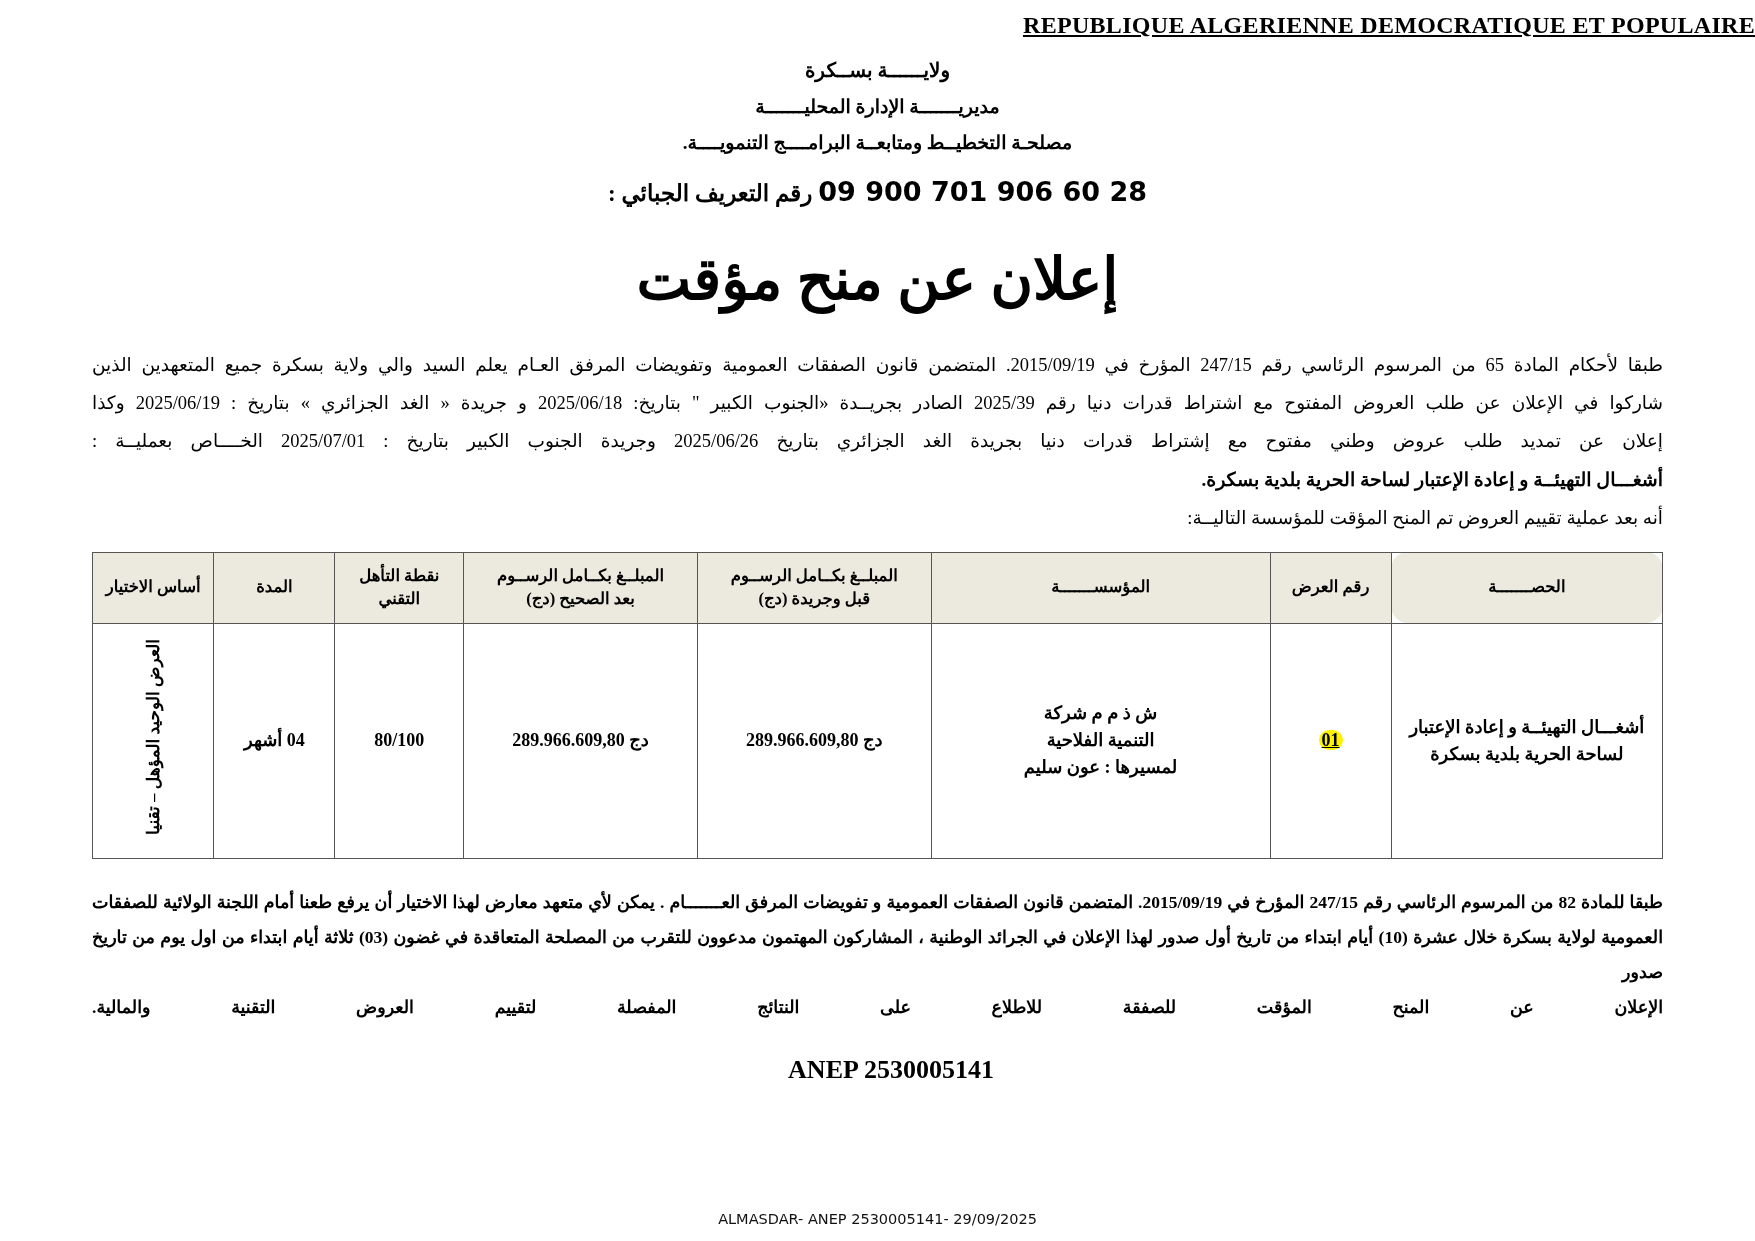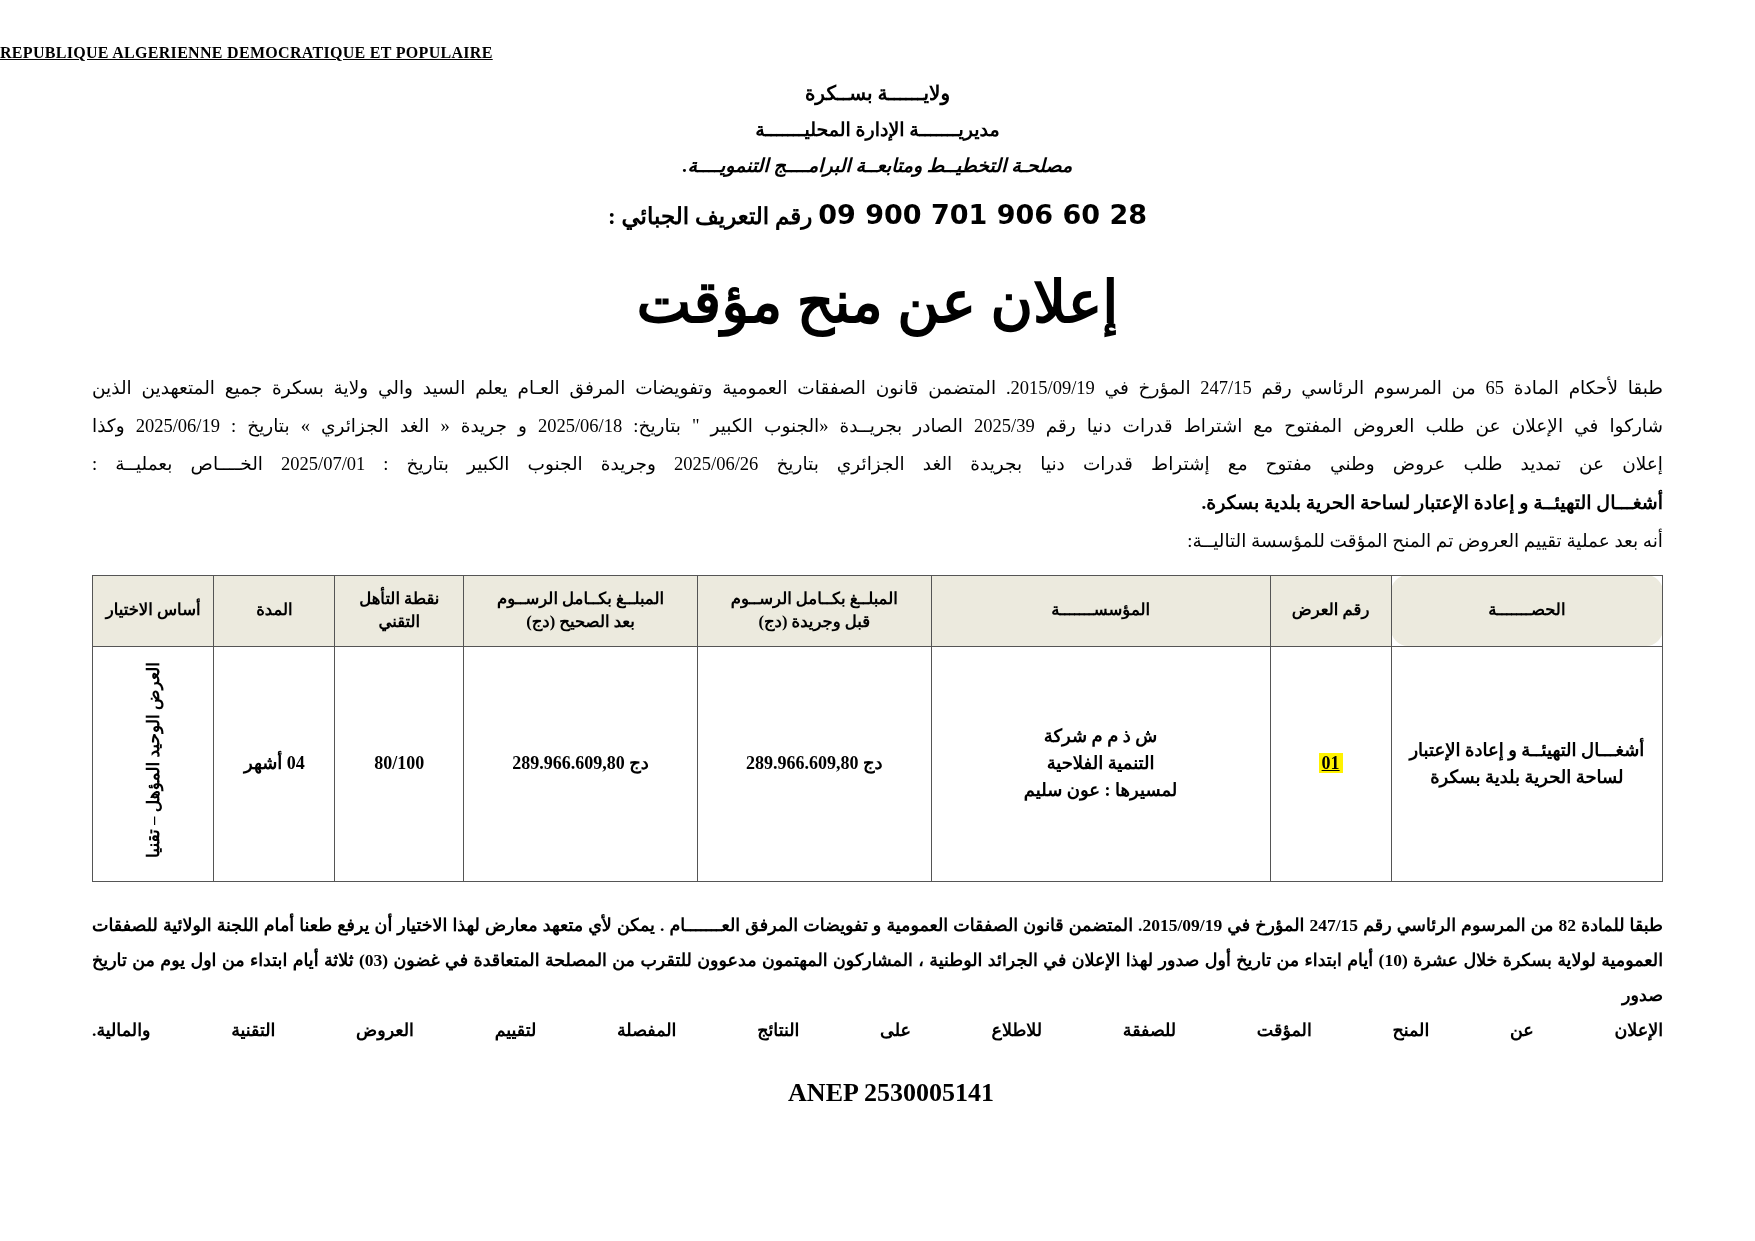--- a/index.html
+++ b/index.html
@@ -18,28 +18,28 @@
   .page {
     position: relative;
     width: 1755px;
     height: 1241px;
     box-sizing: border-box;
     padding: 0;
   }
 
   
   .fr-title {
-    text-align: left;
-    font-family: "Liberation Serif", "DejaVu Serif", serif;
-    font-weight: bold;
-    font-size: 16px;
+    text-align: right;
+    font-family: "Liberation Serif", "DejaVu Serif", serif;
+    font-weight: bold;
+    font-size: 24px;
     letter-spacing: 0.3px;
     text-decoration: underline;
     direction: ltr;
-    margin-top: 44px;
+    margin-top: 12px;
   }
   .ar-republic {
     text-align: center;
     font-size: 31px;
     margin-top: 30px;
     text-decoration: underline;
     text-underline-offset: 5px;
     font-family: "Liberation Serif", "DejaVu Serif", serif;
   }
   .ar-wilaya {
@@ -52,21 +52,20 @@
     text-align: center;
     font-size: 19px;
     margin-top: 13px;
     font-weight: bold;
   }
   .ar-service {
     text-align: center;
     font-size: 19px;
     margin-top: 13px;
     font-weight: bold;
-    font-style: italic;
   }
   .ar-nif {
     text-align: center;
     font-size: 23px;
     margin-top: 22px;
     font-weight: bold;
   }
   .ar-nif .nif-num {
     font-family: "DejaVu Sans", sans-serif;
     font-size: 27px;
@@ -147,20 +146,21 @@
   .col-amt-aft  { width: 15%;   }
   .col-note     { width: 8%;    }
   .col-duration { width: 7.5%;  }
   .col-basis    { width: 7.5%;  }
 
   .hl {
     background: #FFF200;
     padding: 0 3px;
     text-decoration: underline;
     font-weight: bold;
+    border-radius: 10px;
   }
   .vert-basis {
     writing-mode: vertical-rl;
     transform: rotate(180deg);
     white-space: nowrap;
     font-size: 17px;
     font-weight: bold;
     display: inline-block;
     line-height: 1.6;
   }

